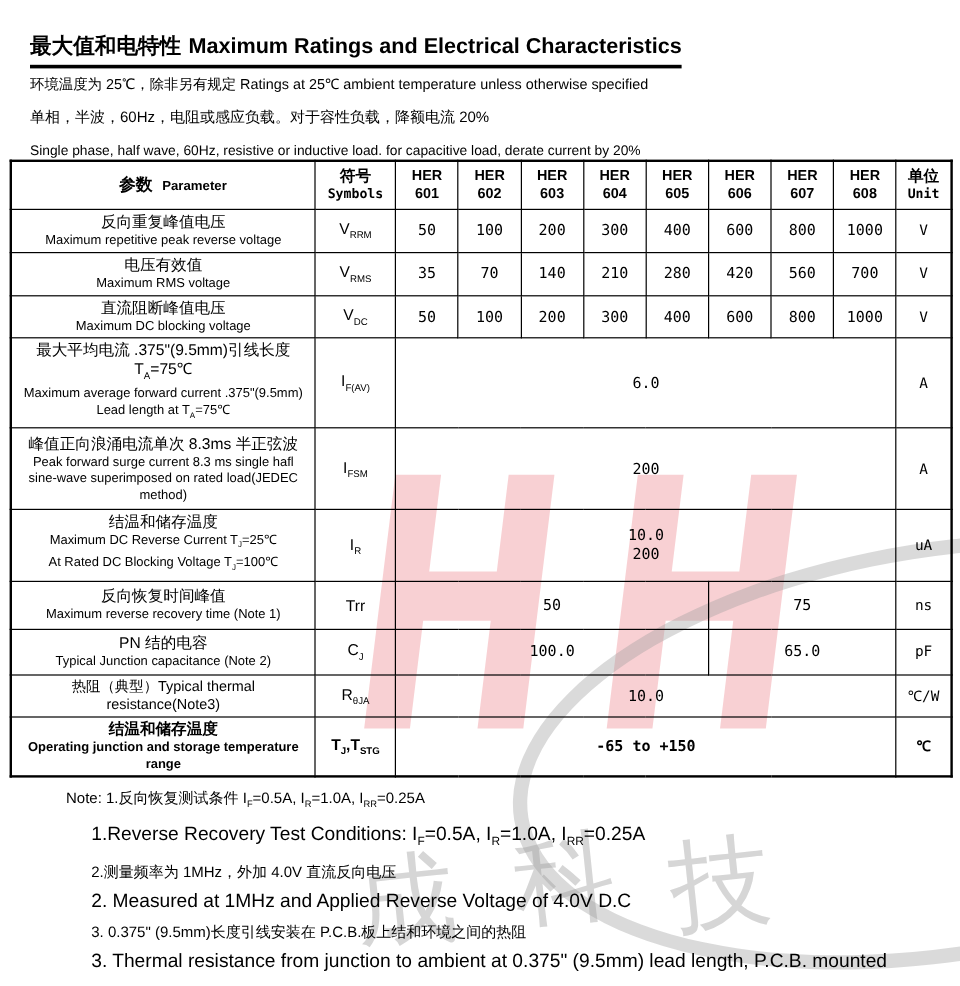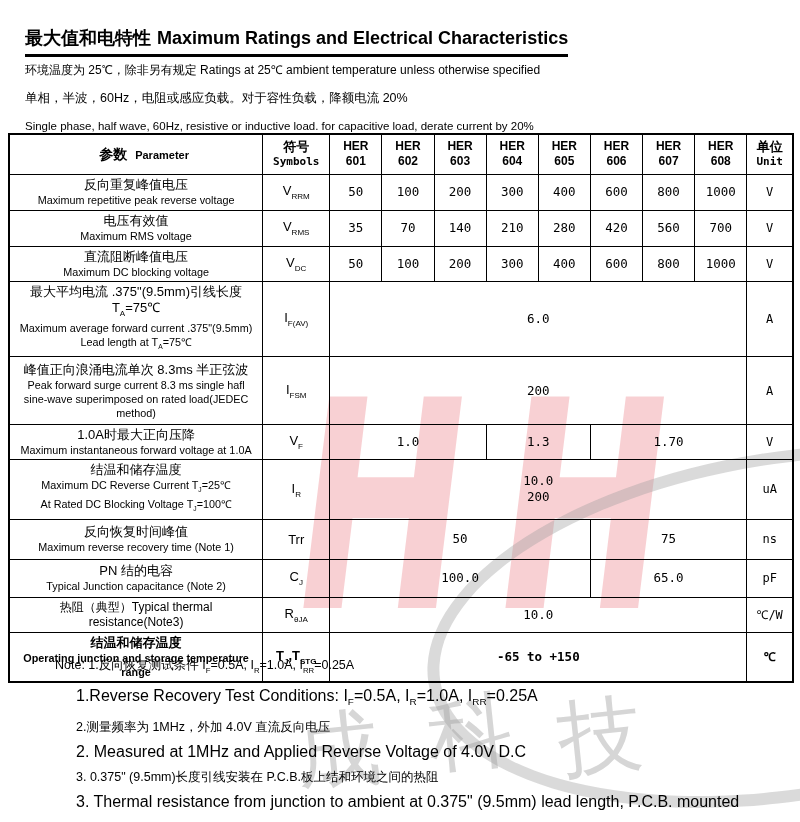--- a/index.html
+++ b/index.html
@@ -203,31 +203,20 @@
             <td class="param">
               <div class="zh"><span>峰值正向浪涌电流单次 8.3ms 半正弦波</span></div>
               <div class="en"><span>Peak forward surge current 8.3 ms single hafl</span></div>
               <div class="en"><span>sine-wave superimposed on rated load(JEDEC</span></div>
               <div class="en"><span>method)</span></div>
             </td>
             <td class="sym"><span>I</span><sub>FSM</sub></td>
             <td class="val" colspan="8">200</td>
             <td class="unit">A</td>
           </tr>
-          <tr style="height: 35px;">
-            <td class="param">
-              <div class="zh"><span>1.0A时最大正向压降</span></div>
-              <div class="en"><span>Maximum instantaneous forward voltage at 1.0A</span></div>
-            </td>
-            <td class="sym"><span>V</span><sub>F</sub></td>
-            <td class="val" colspan="3">1.0</td>
-            <td class="val" colspan="2">1.3</td>
-            <td class="val" colspan="3">1.70</td>
-            <td class="unit">V</td>
-          </tr>
           <tr style="height: 52px;">
             <td class="param">
               <div class="zh"><span>结温和储存温度</span></div>
               <div class="en"><span>Maximum DC Reverse Current   T</span><sub>J</sub><span>=25℃</span></div>
               <div class="en"><span>At Rated DC Blocking Voltage   T</span><sub>J</sub><span>=100℃</span></div>
             </td>
             <td class="sym"><span>I</span><sub>R</sub></td>
             <td class="val" colspan="8">
               <div>10.0</div>
               <div>200</div>

